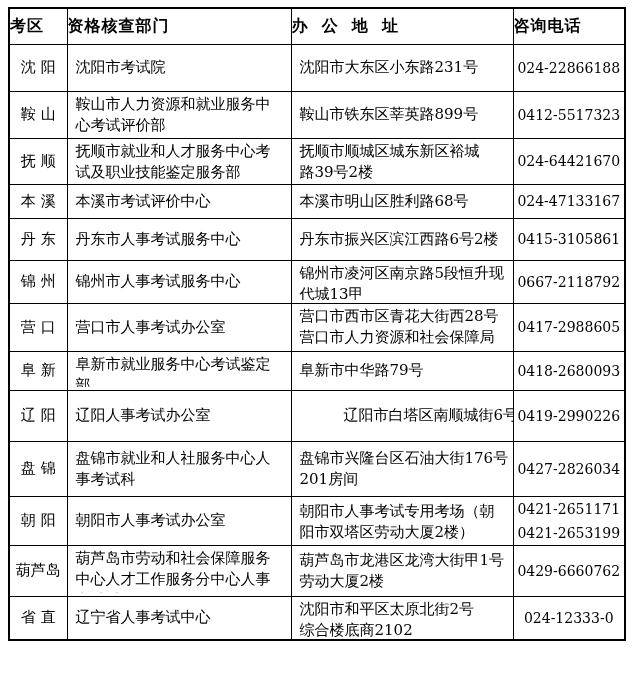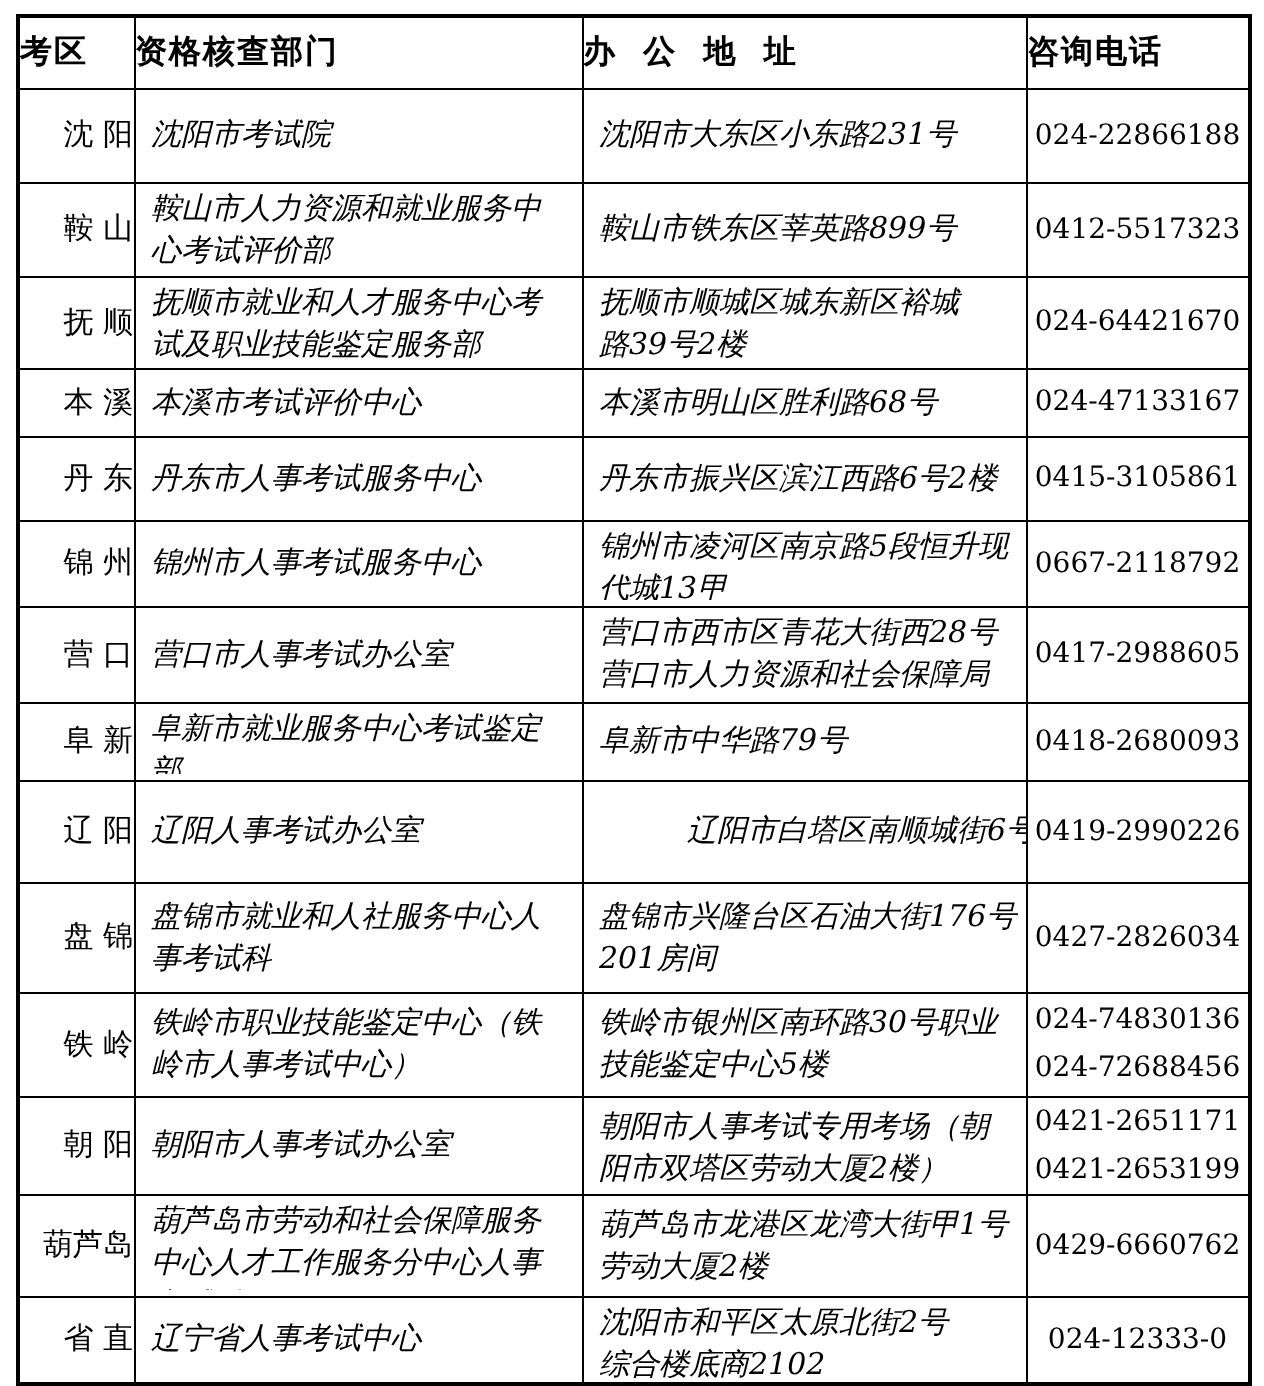--- a/index.html
+++ b/index.html
@@ -12,23 +12,23 @@
   table{
     border-collapse:collapse;table-layout:fixed;width:616px;
     border:2px solid #000;
   }
   th,td{border:1px solid #000;padding:0;vertical-align:middle;overflow:hidden;}
   th{
     font-weight:bold;font-size:16px;text-align:left;
     letter-spacing:1px;white-space:pre;
   }
   td{font-size:15px;}
-  .c-region{text-align:right;white-space:pre;}
+  .c-region{text-align:center;white-space:pre;}
   .c-dept .cell,.c-addr .cell{
-    white-space:pre;line-height:21px;padding-left:8px;padding-right:2px;font-style:italic;
+    white-space:pre;line-height:21px;padding-left:8px;padding-right:2px;
   }
   .cell{overflow:hidden;}
   .c-phone{text-align:center;}
   .c-phone .phone-line{line-height:24px;font-size:14px;white-space:nowrap;}
 </style>
 </head>
 <body>
 
 <div class="table-wrap">
   <table>
@@ -168,35 +168,20 @@
 事考试科</div>
           </td>
           <td class="c-addr">
             <div class="cell" style="max-height: 49px;">盘锦市兴隆台区石油大街176号
 201房间</div>
           </td>
           <td class="c-phone">
             <div class="phone-line">0427-2826034</div>
           </td>
         </tr>
-        <tr style="height: 52px;">
-          <td class="c-region"><div class="cell">铁 岭</div></td>
-          <td class="c-dept">
-            <div class="cell" style="max-height: 46px;">铁岭市职业技能鉴定中心（铁
-岭市人事考试中心）</div>
-          </td>
-          <td class="c-addr">
-            <div class="cell" style="max-height: 46px;">铁岭市银州区南环路30号职业
-技能鉴定中心5楼</div>
-          </td>
-          <td class="c-phone">
-            <div class="phone-line">024-74830136</div>
-            <div class="phone-line">024-72688456</div>
-          </td>
-        </tr>
         <tr style="height: 45px;">
           <td class="c-region"><div class="cell">朝 阳</div></td>
           <td class="c-dept">
             <div class="cell" style="max-height: 39px;">朝阳市人事考试办公室</div>
           </td>
           <td class="c-addr">
             <div class="cell" style="max-height: 39px;">朝阳市人事考试专用考场（朝
 阳市双塔区劳动大厦2楼）</div>
           </td>
           <td class="c-phone">

